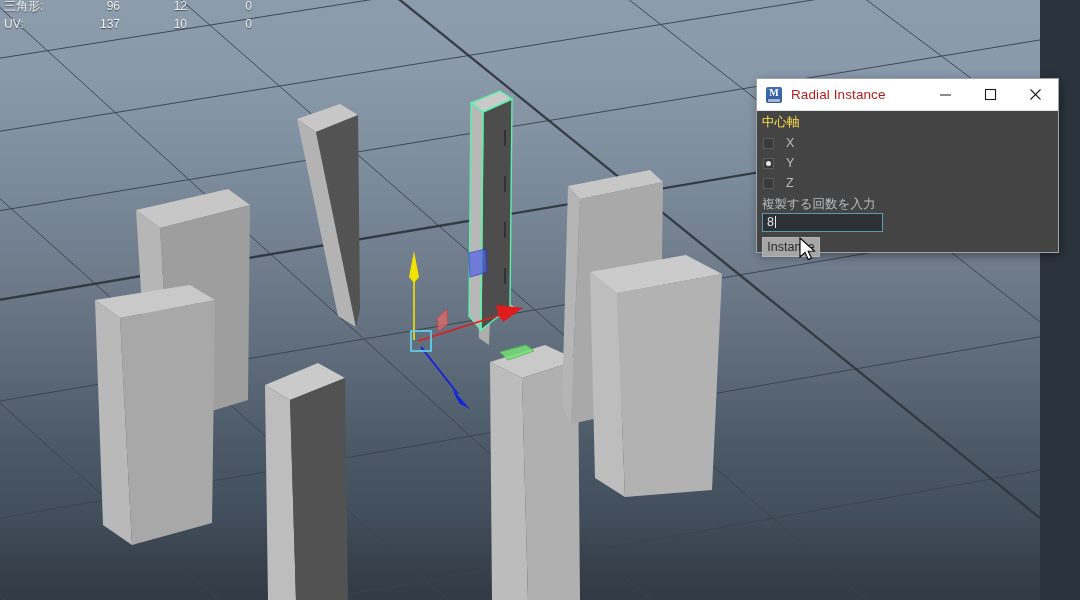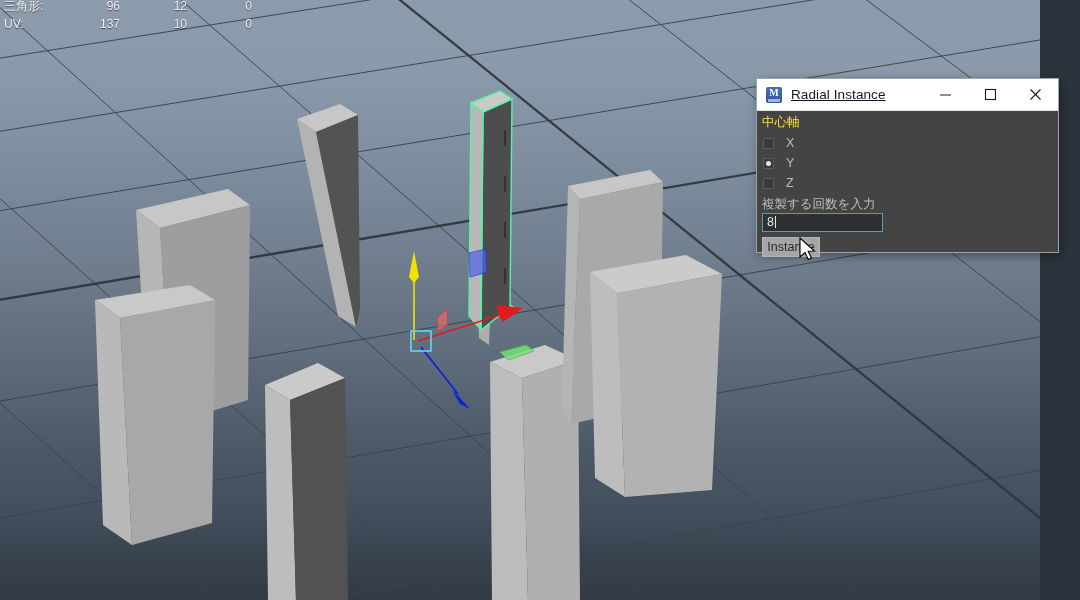--- a/index.html
+++ b/index.html
@@ -55,23 +55,22 @@
   #app-icon .m{
     position:absolute;left:0;top:0;width:16px;height:11px;
     color:#ffffff;font-size:10px;font-weight:bold;line-height:12px;text-align:center;
     font-family:"Liberation Serif","DejaVu Serif",serif;
   }
   #app-icon .sub{
     position:absolute;left:2px;bottom:1px;width:12px;height:3px;
     background:rgba(255,255,255,.55);
   }
   #title-text{
-    color:#0f172a;font-size:13.5px;letter-spacing:.1px;flex:1 1 auto;
+    color:#b91c1c;font-size:13.5px;letter-spacing:.1px;flex:1 1 auto;
     font-family:"Liberation Sans","DejaVu Sans",sans-serif;
-    text-decoration:underline;
   }
   .wbtn{
     width:45px;height:30px;display:flex;align-items:center;justify-content:center;
     flex:0 0 auto;
   }
   .wbtn svg{display:block;}
 
   #dlg-body{position:relative;height:142px;}
   #axis-label{position:absolute;left:5px;top:3px;color:#fde047;font-size:12.5px;}
   .radio-row{position:absolute;left:6px;height:20px;display:flex;align-items:center;}

